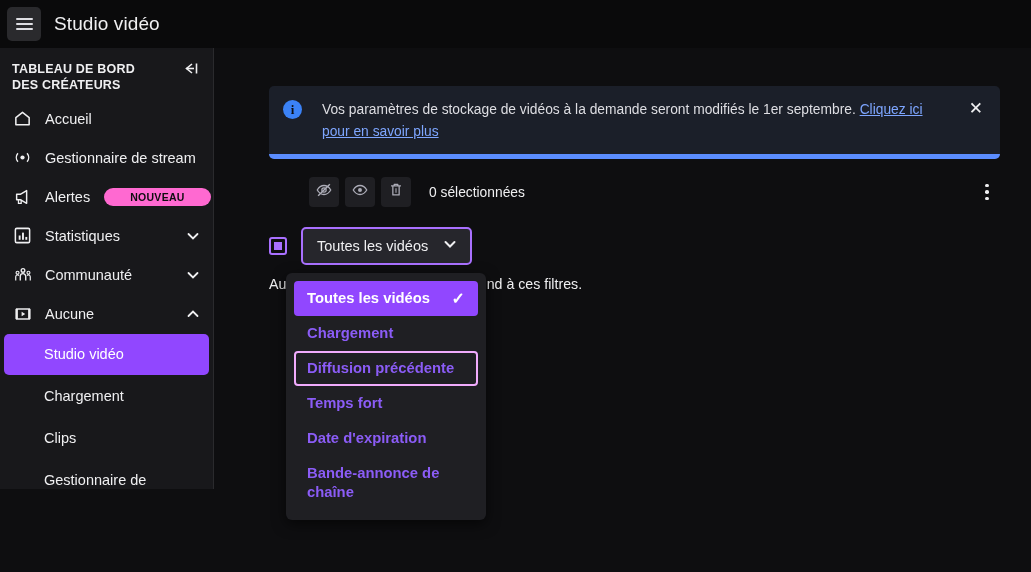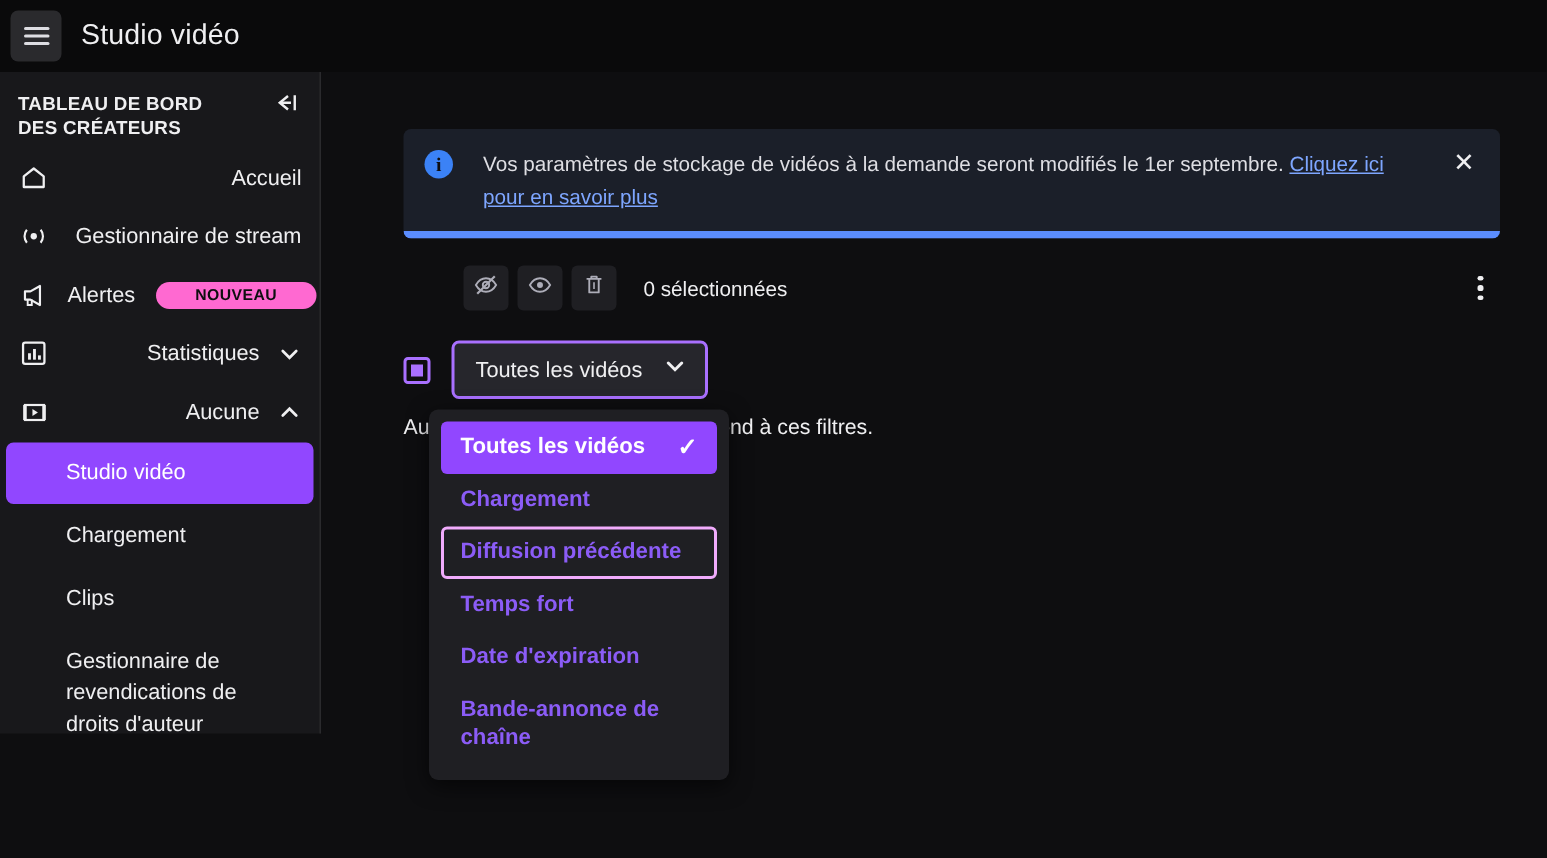--- a/index.html
+++ b/index.html
@@ -45,21 +45,21 @@
     color: #efeff1; font-size: 12.5px; font-weight: bold;
     line-height: 16px; text-transform: uppercase; letter-spacing: .2px;
     max-width: 150px;
   }
   .collapse-icon { color:#efeff1; font-size:17px; line-height:16px; padding:0 2px; cursor:pointer; }
 
   .nav-item {
     display: flex; align-items: center; gap: 12px;
     padding: 9px 12px; cursor: pointer; position: relative;
   }
-  .nav-item .label { color: #efeff1; font-size: 14.5px; line-height: 20px; flex: 1; text-align: right; }
+  .nav-item .label { color: #efeff1; font-size: 14.5px; line-height: 20px; flex: 1; }
   .nav-icon { width: 21px; height: 21px; flex: none; display:flex; align-items:center; justify-content:center; color:#efeff1; }
   .nav-icon svg { display:block; }
   .chev { width: 16px; height: 16px; flex:none; color:#efeff1; }
   .badge-new {
     background: #ff69d1; color: #0e0e10;
     font-size: 10.5px; font-weight: bold; letter-spacing:.3px;
     padding: 3px 26px; border-radius: 10px; margin-left: 2px;
   }
   .sub-item {
     padding: 10px 12px 10px 40px;
@@ -239,20 +239,38 @@
       </svg>
     </span>
     <span class="label">Statistiques</span>
     <span class="chev">
       <svg width="16" height="16" viewBox="0 0 16 16" fill="none">
         <path d="M3.5 6 L8 10.5 L12.5 6" stroke="#efeff1" stroke-width="1.8" fill="none" stroke-linecap="round"></path>
       </svg>
     </span>
   </div>
 
+  <div class="nav-item">
+    <span class="nav-icon">
+      <svg width="20" height="20" viewBox="0 0 22 22" fill="none">
+        <circle cx="11" cy="6" r="2" stroke="#efeff1" stroke-width="1.5"></circle>
+        <path d="M8 17 V12.5 A3 3 0 0 1 14 12.5 V17" stroke="#efeff1" stroke-width="1.5" fill="none"></path>
+        <circle cx="5" cy="8.5" r="1.6" stroke="#efeff1" stroke-width="1.3"></circle>
+        <path d="M3 17 V13 A2 2 0 0 1 6.5 11.6" stroke="#efeff1" stroke-width="1.3" fill="none"></path>
+        <circle cx="17" cy="8.5" r="1.6" stroke="#efeff1" stroke-width="1.3"></circle>
+        <path d="M19 17 V13 A2 2 0 0 0 15.5 11.6" stroke="#efeff1" stroke-width="1.3" fill="none"></path>
+      </svg>
+    </span>
+    <span class="label">Communauté</span>
+    <span class="chev">
+      <svg width="16" height="16" viewBox="0 0 16 16" fill="none">
+        <path d="M3.5 6 L8 10.5 L12.5 6" stroke="#efeff1" stroke-width="1.8" fill="none" stroke-linecap="round"></path>
+      </svg>
+    </span>
+  </div>
 
   <div class="nav-item">
     <span class="nav-icon">
       <svg width="20" height="20" viewBox="0 0 22 22" fill="none">
         <rect x="4" y="5.5" width="14" height="11" stroke="#efeff1" stroke-width="1.6"></rect>
         <line x1="4" y1="5.5" x2="4" y2="16.5" stroke="#efeff1" stroke-width="2.6"></line>
         <line x1="18" y1="5.5" x2="18" y2="16.5" stroke="#efeff1" stroke-width="2.6"></line>
         <path d="M9.5 8.5 L13.5 11 L9.5 13.5 Z" fill="#efeff1"></path>
       </svg>
     </span>

